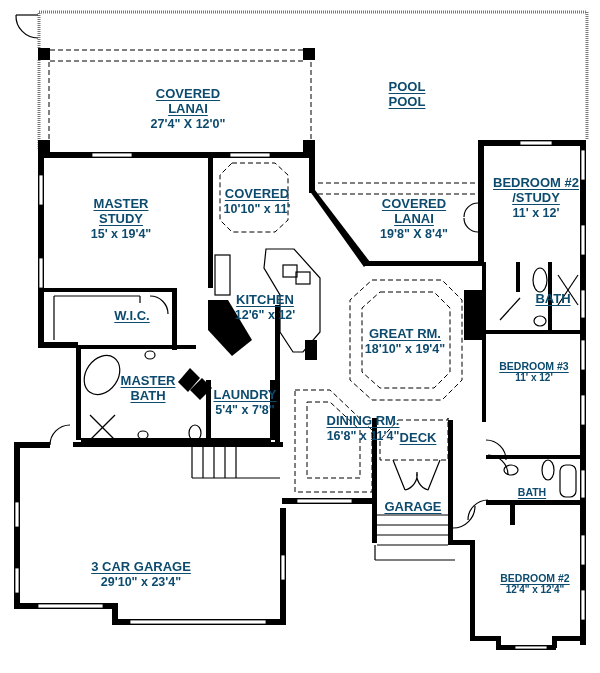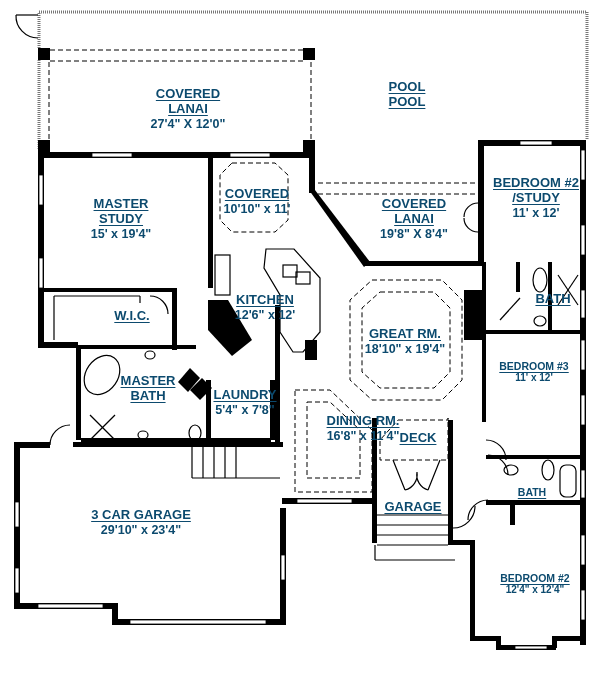--- a/index.html
+++ b/index.html
@@ -247,20 +247,20 @@
 </div>
 <div class="lbl big" style="left:418px; top:431px;">
   <span class="name">DECK</span>
 </div>
 <div class="lbl small" style="left:532px; top:486px;">
   <span class="name">BATH</span>
 </div>
 <div class="lbl big" style="left:413px; top:500px;">
   <span class="name">GARAGE</span>
 </div>
-<div class="lbl big" style="left:141px; top:508px;">
+<div class="lbl big" style="left:141px; top:560px;">
   <span class="name">3 CAR GARAGE</span>
   <span class="dim">29'10" x 23'4"</span>
 </div>
 <div class="lbl small" style="left:535px; top:572px;">
   <span class="name">BEDROOM #2</span>
   <span class="dim">12'4" x 12'4"</span>
 </div>
 
 </body></html>

